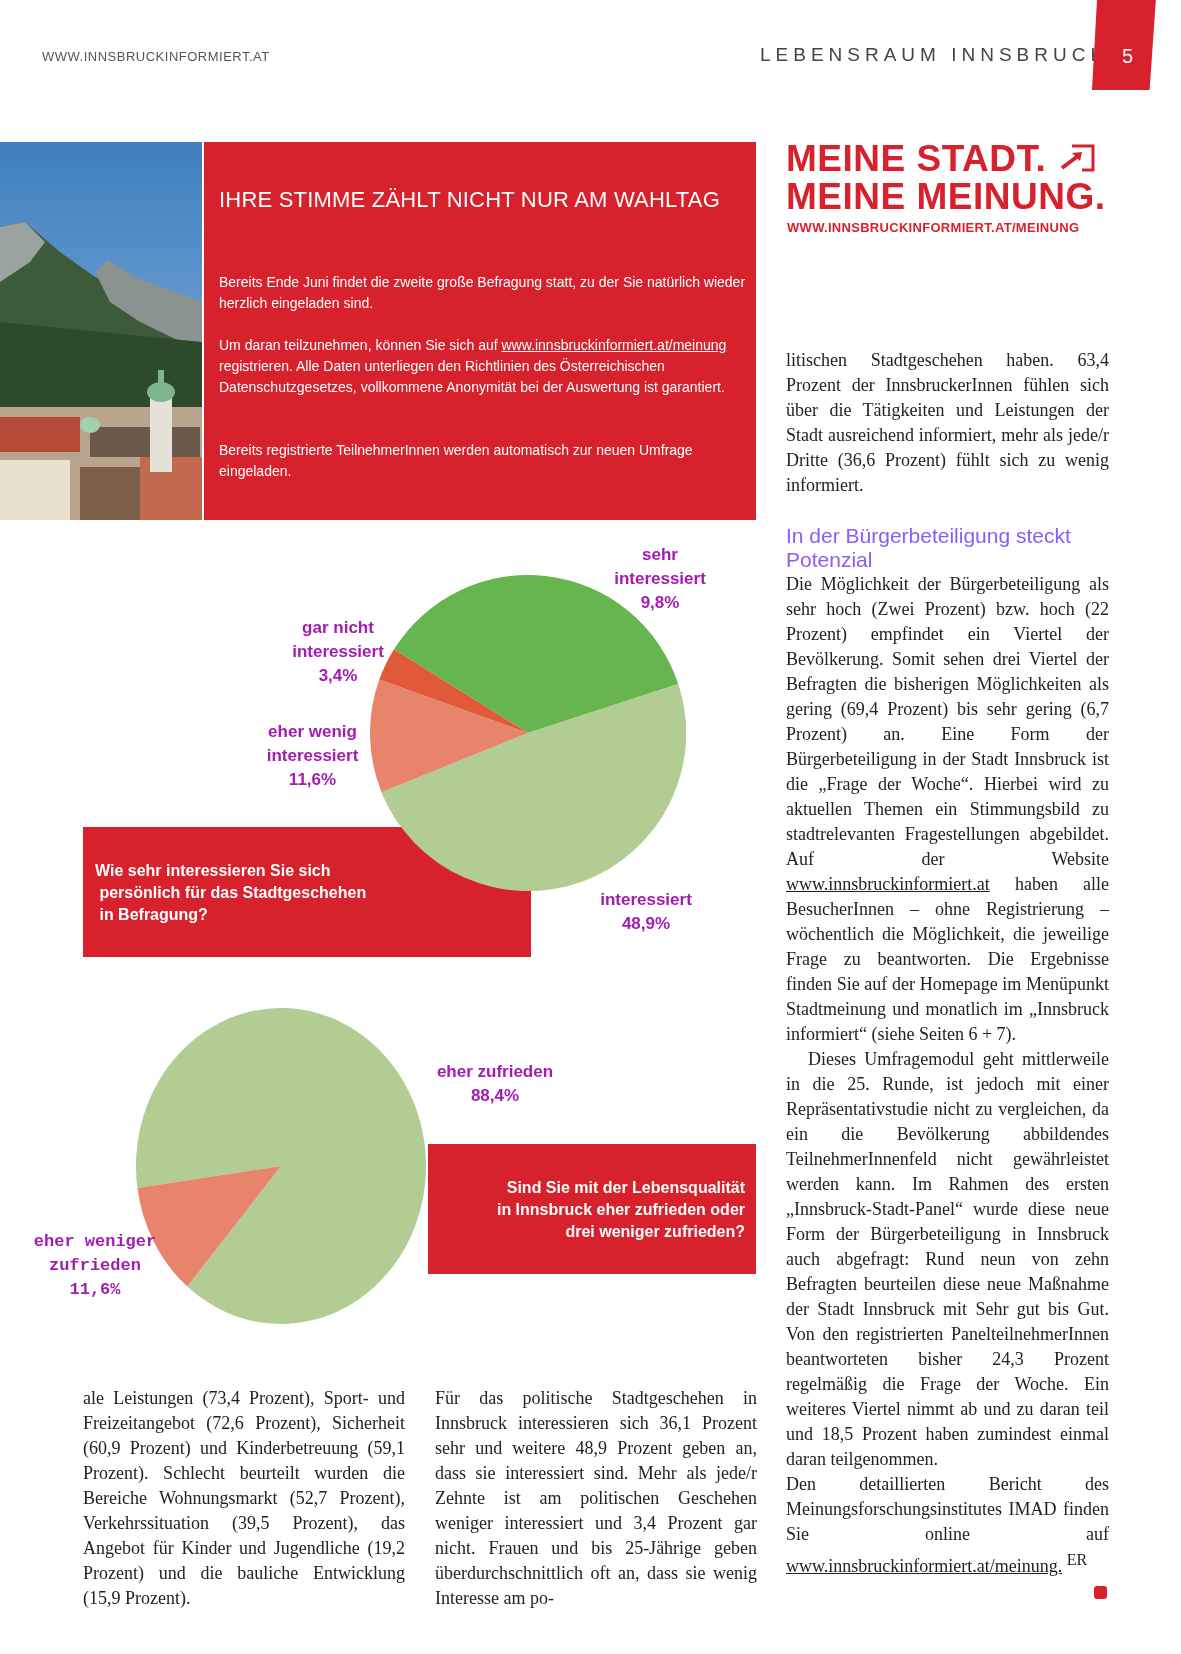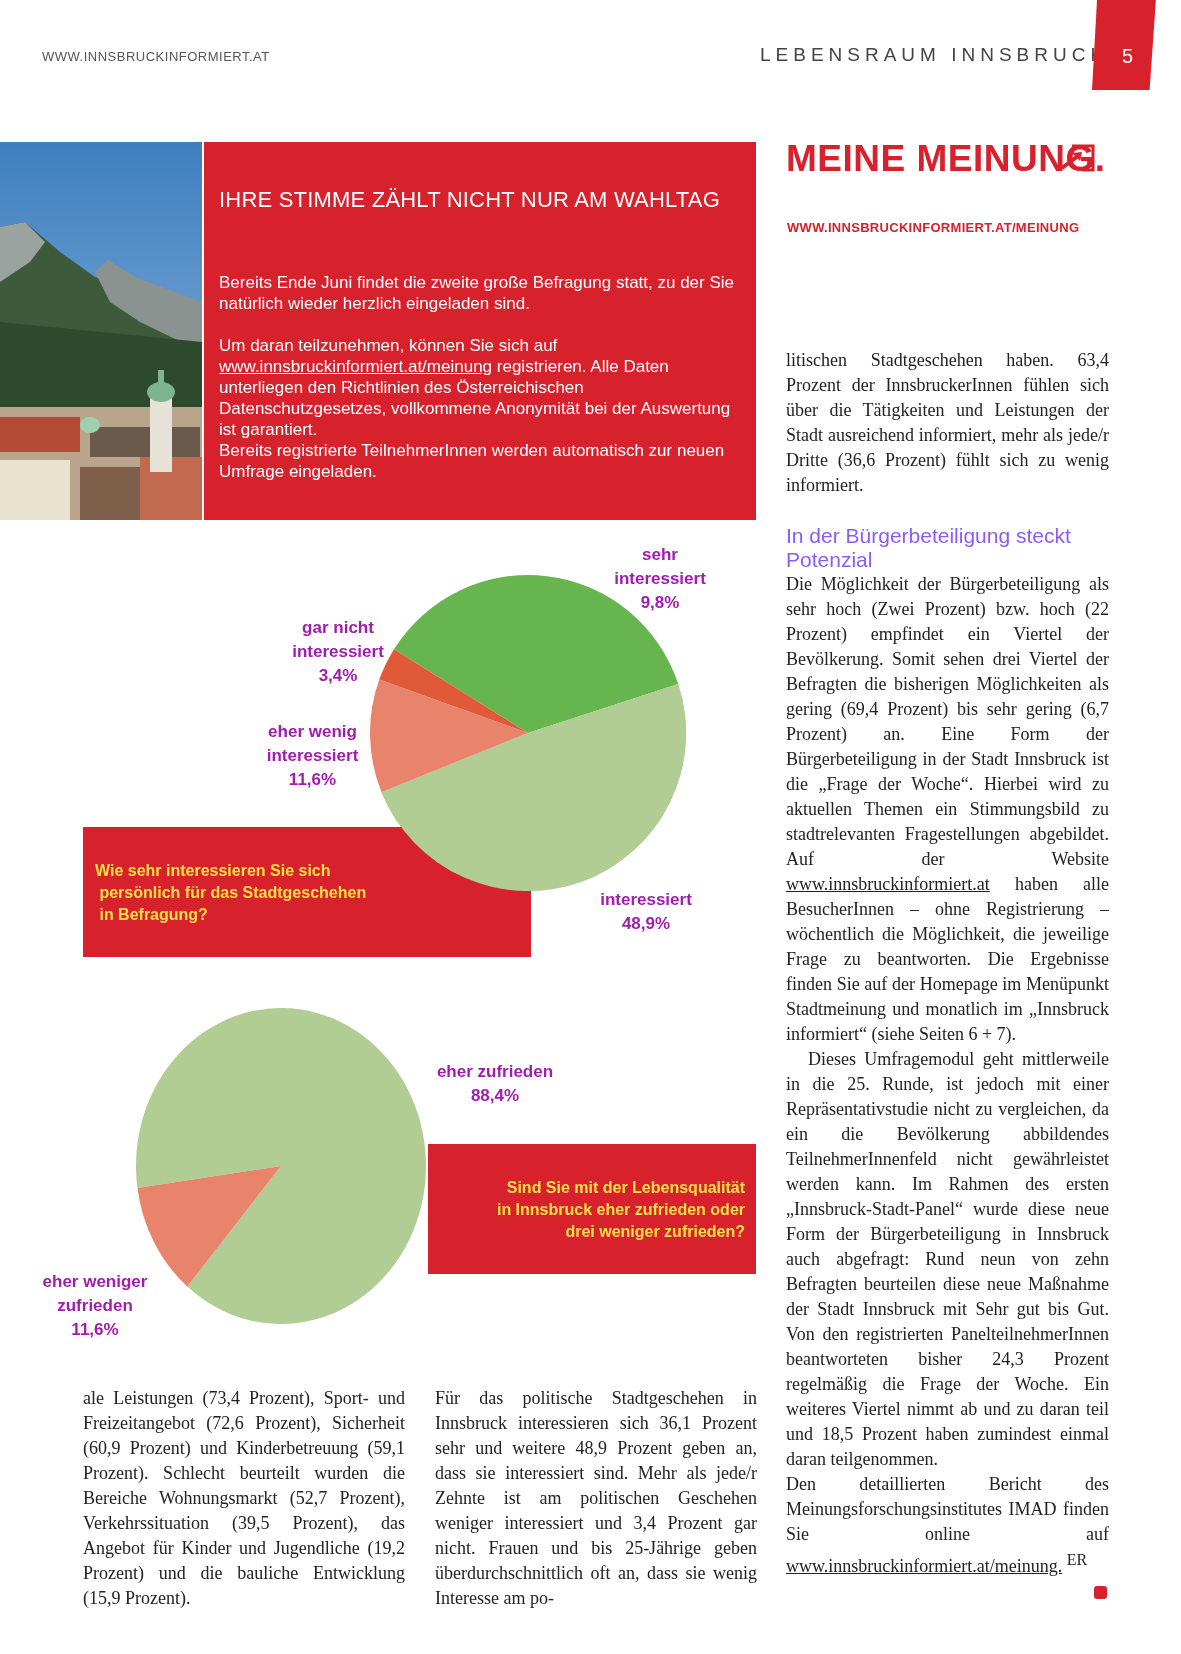--- a/index.html
+++ b/index.html
@@ -6,30 +6,30 @@
   body{width:1181px;height:1654px;position:relative;overflow:hidden;font-family:"Liberation Sans",sans-serif;color:#222;}
   .abs{position:absolute;}
   .hdr-url{left:42px;top:49px;font-size:13px;letter-spacing:0.5px;color:#555;}
   .hdr-section{left:760px;top:44px;font-size:19px;letter-spacing:5px;color:#444;}
   .page-tab{left:1092px;top:-2px;width:64px;height:92px;background:#d7212c;clip-path:polygon(8% 0,100% 0,90% 100%,0 100%);}
   .page-num{left:1122px;top:45px;font-size:20px;color:#fff;}
   .photo{left:0;top:142px;width:202px;height:378px;overflow:hidden;}
   .photo-border{left:204px;top:142px;width:4px;height:378px;background:#d7212c;}
   .red-box{left:208px;top:142px;width:548px;height:378px;background:#d7212c;color:#fff;}
   .red-title{left:219px;top:185px;font-size:22px;line-height:30px;color:#fff;letter-spacing:0.2px;}
-  .red-p{left:219px;font-size:17px;line-height:21px;color:#fff;width:530px;}
+  .red-p{left:219px;font-size:14px;line-height:21px;color:#fff;width:530px;}
   .red-p a{color:#fff;text-decoration:underline;}
   .logo1{left:786px;top:140px;font-size:37px;font-weight:bold;color:#d7212c;letter-spacing:0.5px;line-height:38px;}
   .logo-url{left:787px;top:220px;font-size:13px;font-weight:bold;color:#d7212c;letter-spacing:0.3px;}
   .logo-icon{left:1060px;top:144px;width:36px;height:28px;}
   .col-text{font-family:"Liberation Serif",serif;font-size:18px;line-height:25px;color:#222;text-align:justify;}
   .col-text a{color:#222;text-decoration:underline;}
   .right-col{left:786px;top:348px;width:323px;}
   .subhead{font-family:"Liberation Sans",sans-serif;color:#8b5cf6;font-size:21px;line-height:24px;margin:14px 0 0 0;text-align:left;}
-  .q-box{background:#d7212c;color:#fde047;font-weight:bold;font-size:16px;line-height:22px;}
+  .q-box{background:#d7212c;color:#ffffff;font-weight:bold;font-size:16px;line-height:22px;}
   .pie-label{font-weight:bold;font-size:17px;line-height:24px;color:#a21caf;text-align:center;}
   .end-mark{width:13px;height:13px;border-radius:3px;background:#d7212c;}
   .sup{font-size:16px;vertical-align:super;}
 </style>
 </head>
 <body>
 
 <div class="abs hdr-url">WWW.INNSBRUCKINFORMIERT.AT</div>
 <div class="abs hdr-section">LEBENSRAUM INNSBRUCK</div>
 <div class="abs page-tab"></div>
@@ -64,20 +64,21 @@
 
 <div class="abs red-box"></div>
 <div class="abs red-title">
   <div>IHRE STIMME ZÄHLT NICHT NUR AM WAHLTAG</div>
 </div>
 <div class="abs red-p" style="top:272px;">Bereits Ende Juni findet die zweite große Befragung statt, zu der Sie natürlich wieder herzlich eingeladen sind.</div>
 <div class="abs red-p" style="top:335px;"><span>Um daran teilzunehmen, können Sie sich auf </span><a href="#">www.innsbruckinformiert.at/meinung</a><span> registrieren. Alle Daten unterliegen den Richtlinien des Österreichischen Datenschutzgesetzes, vollkommene Anonymität bei der Auswertung ist garantiert.</span></div>
 <div class="abs red-p" style="top:440px;">Bereits registrierte TeilnehmerInnen werden automatisch zur neuen Umfrage eingeladen.</div>
 
 <div class="abs logo1">
+  <div>MEINE STADT.</div>
   <div>MEINE MEINUNG.</div>
 </div>
 <svg class="abs logo-icon" viewBox="0 0 36 28">
   <polyline points="12,2 33,2 33,26 22,26" fill="none" stroke="#d7212c" stroke-width="3"></polyline>
   <line x1="2" y1="24" x2="18" y2="12" stroke="#d7212c" stroke-width="4"></line>
   <polygon points="22,8 12,9 20,17" fill="#d7212c"></polygon>
 </svg>
 <div class="abs logo-url">WWW.INNSBRUCKINFORMIERT.AT/MEINUNG</div>
 
 <svg class="abs" style="left:0;top:0;" width="1181" height="1654" pointer-events="none">
@@ -128,21 +129,21 @@
 <div class="abs q-box" style="left:428px;top:1144px;width:328px;height:130px;"></div>
 <div class="abs q-box" style="left:440px;top:1177px;width:305px;text-align:right;">
   <div>Sind Sie mit der Lebensqualität</div>
   <div>in Innsbruck eher zufrieden oder</div>
   <div>drei weniger zufrieden?</div>
 </div>
 <div class="abs pie-label" style="left:430px;top:1060px;width:130px;">
   <div>eher zufrieden</div>
   <div>88,4%</div>
 </div>
-<div class="abs pie-label" style="left:30px;top:1270px;width:130px;">
+<div class="abs pie-label" style="left:30px;top:1230px;width:130px;font-family:Liberation Mono, monospace;">
   <div>eher weniger</div>
   <div>zufrieden</div>
   <div>11,6%</div>
 </div>
 
 <div class="abs col-text" style="left:83px;top:1386px;width:322px;">ale Leistungen (73,4 Prozent), Sport- und Freizeitangebot (72,6 Prozent), Sicherheit (60,9 Prozent) und Kinderbetreuung (59,1 Prozent). Schlecht beurteilt wurden die Bereiche Wohnungsmarkt (52,7 Prozent), Verkehrssituation (39,5 Prozent), das Angebot für Kinder und Jugendliche (19,2 Prozent) und die bauliche Entwicklung (15,9 Prozent).</div>
 <div class="abs col-text" style="left:435px;top:1386px;width:322px;">Für das politische Stadtgeschehen in Innsbruck interessieren sich 36,1 Prozent sehr und weitere 48,9 Prozent geben an, dass sie interessiert sind. Mehr als jede/r Zehnte ist am politischen Geschehen weniger interessiert und 3,4 Prozent gar nicht. Frauen und bis 25-Jährige geben überdurchschnittlich oft an, dass sie wenig Interesse am po-</div>
 
 <div class="abs right-col">
   <div class="col-text">litischen Stadtgeschehen haben. 63,4 Prozent der InnsbruckerInnen fühlen sich über die Tätigkeiten und Leistungen der Stadt ausreichend informiert, mehr als jede/r Dritte (36,6 Prozent) fühlt sich zu wenig informiert.</div>

